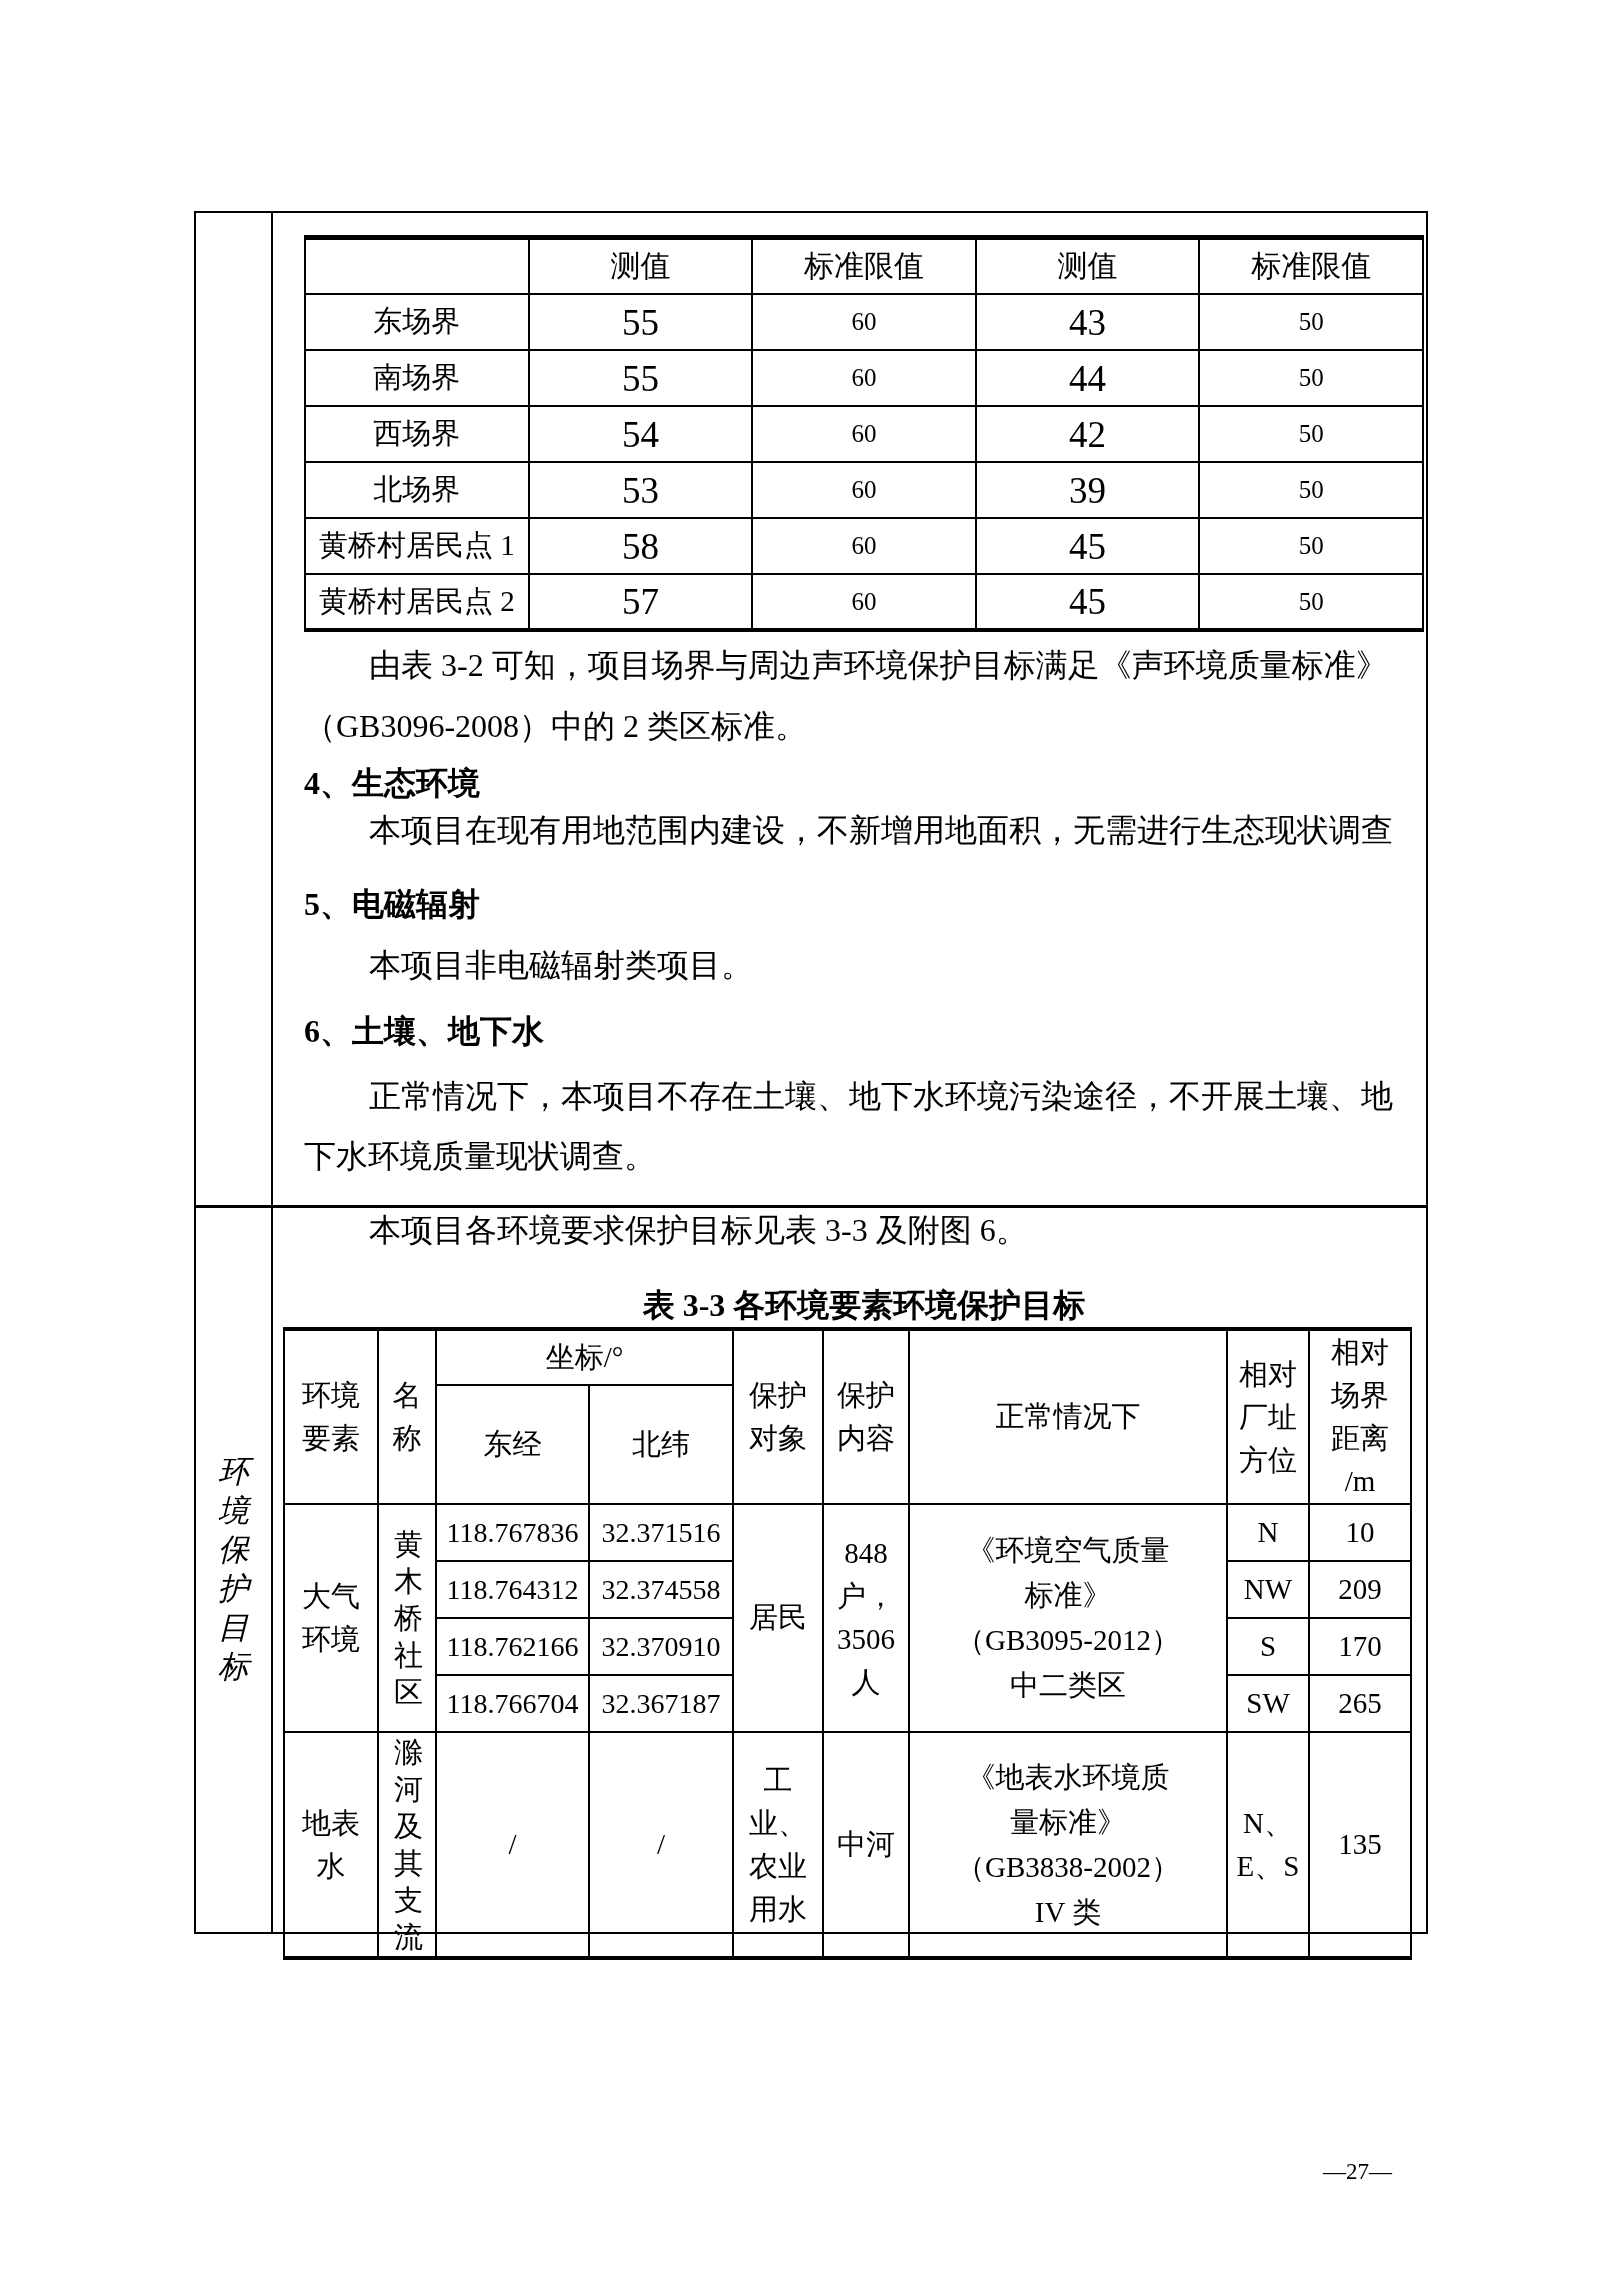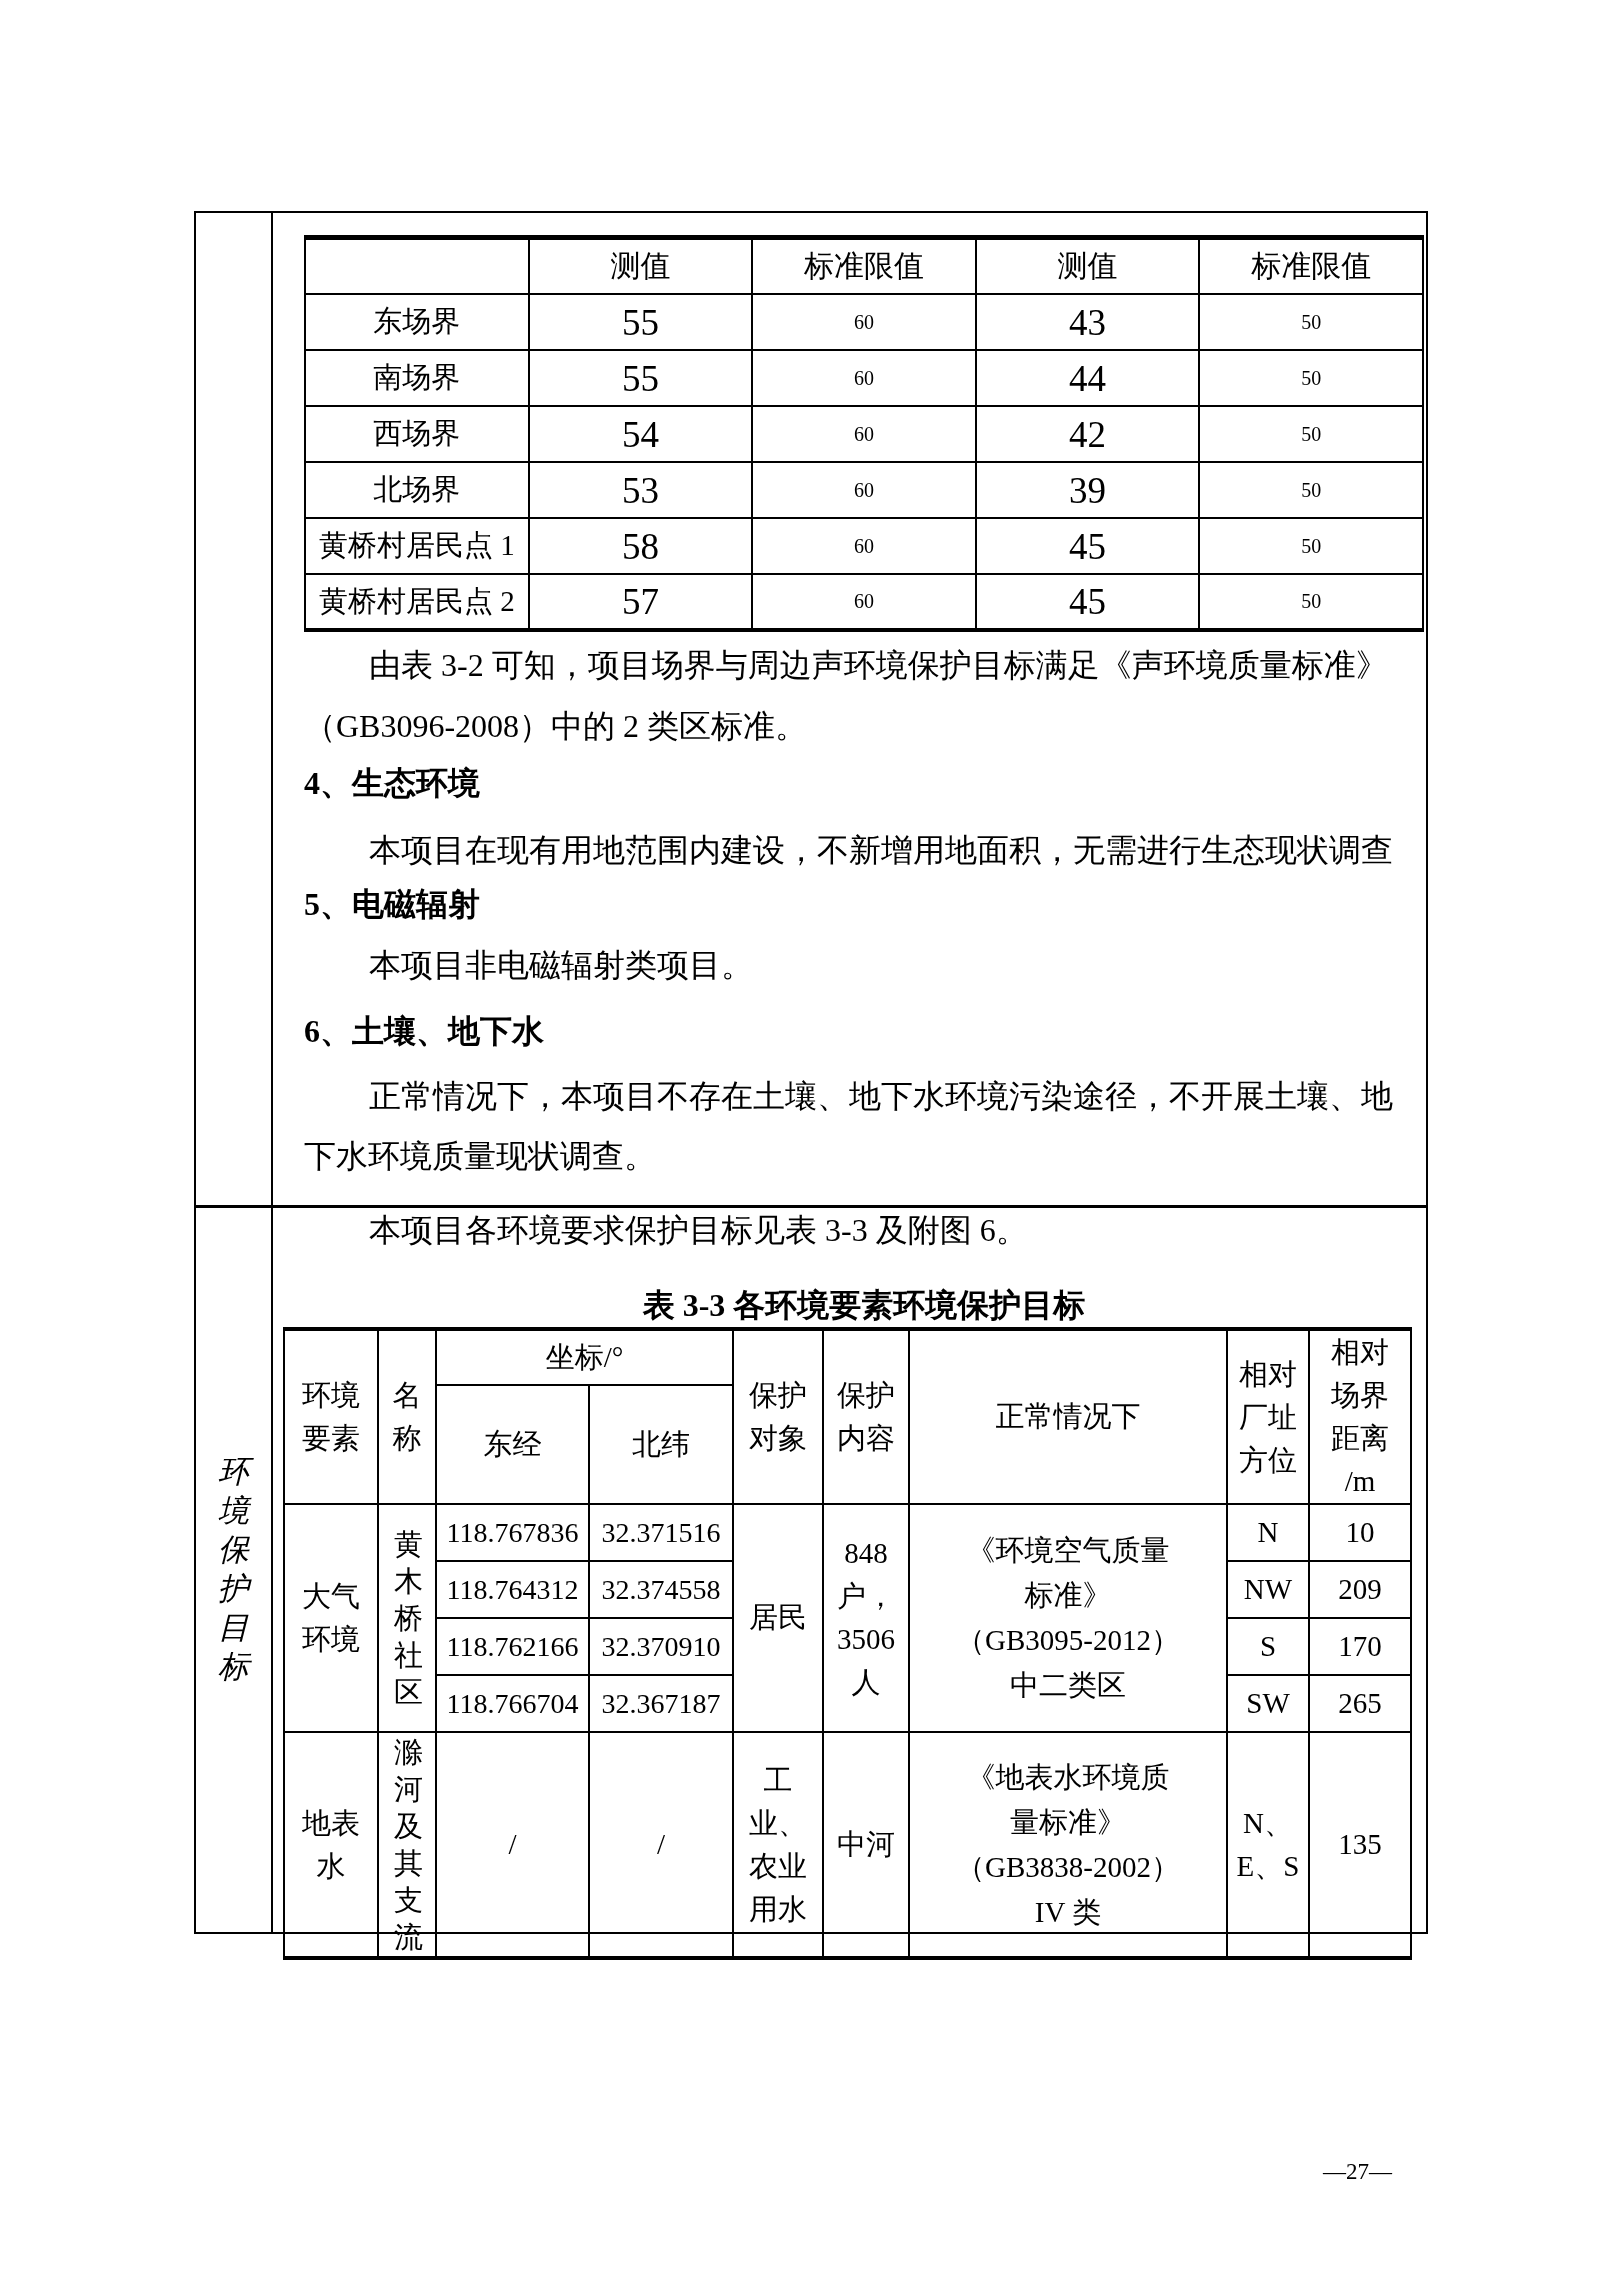--- a/index.html
+++ b/index.html
@@ -31,21 +31,21 @@
   table { border-collapse:collapse; table-layout:fixed; }
   .noise { position:absolute; left:108px; top:21.6px; width:1120px; }
   .noise td {
     border:2px solid #000; border-top-width:2.9px; border-bottom-width:2.9px;
     text-align:center; vertical-align:middle; padding:0;
   }
   .noise tr.nhead td { border-top:5.9px solid #000; font-size:30px; }
   .noise tr.nlast td { border-bottom:4.9px solid #000; }
   .noise td.nlabel { font-size:29px; }
   .noise td.val   { font-size:37px; }
-  .noise td.lim   { font-size:20px; }
+  .noise td.lim   { font-size:25px; }
 
   
   .tline {
     position:absolute; left:108px; width:1120px; height:43px;
     font-size:32px; line-height:43px; text-align:left;
   }
   .indent { text-indent:65px; }
   .bold { font-weight:bold; }
   .t33title {
     position:absolute; left:108px; top:1071px; width:1120px; height:43px;
@@ -141,21 +141,21 @@
         <td class="lim">60</td>
         <td class="val">45</td>
         <td class="lim">50</td>
       </tr>
     </tbody>
       </table>
 
     <div class="tline indent" style="top:431px">由表 3-2 可知，项目场界与周边声环境保护目标满足《声环境质量标准》</div>
     <div class="tline" style="top:492px">（GB3096-2008）中的 2 类区标准。</div>
     <div class="tline bold" style="top:549px">4、生态环境</div>
-    <div class="tline indent" style="top:616px">本项目在现有用地范围内建设，不新增用地面积，无需进行生态现状调查</div>
+    <div class="tline indent" style="top:596px">本项目在现有用地范围内建设，不新增用地面积，无需进行生态现状调查</div>
     <div class="tline bold" style="top:670px">5、电磁辐射</div>
     <div class="tline indent" style="top:731px">本项目非电磁辐射类项目。</div>
     <div class="tline bold" style="top:797px">6、土壤、地下水</div>
     <div class="tline indent" style="top:862px">正常情况下，本项目不存在土壤、地下水环境污染途径，不开展土壤、地</div>
     <div class="tline" style="top:922px">下水环境质量现状调查。</div>
     <div class="tline indent" style="top:996px">本项目各环境要求保护目标见表 3-3 及附图 6。</div>
 
     <div class="t33title">表 3-3 各环境要素环境保护目标</div>
 
     <table class="prot">

